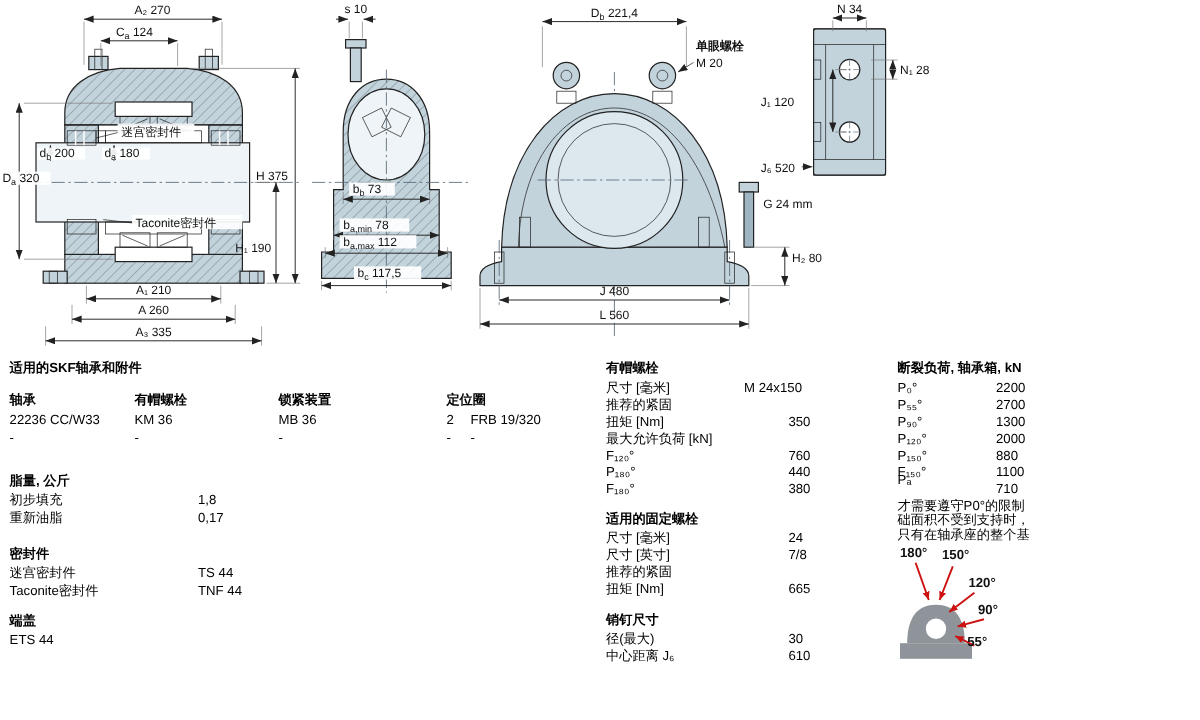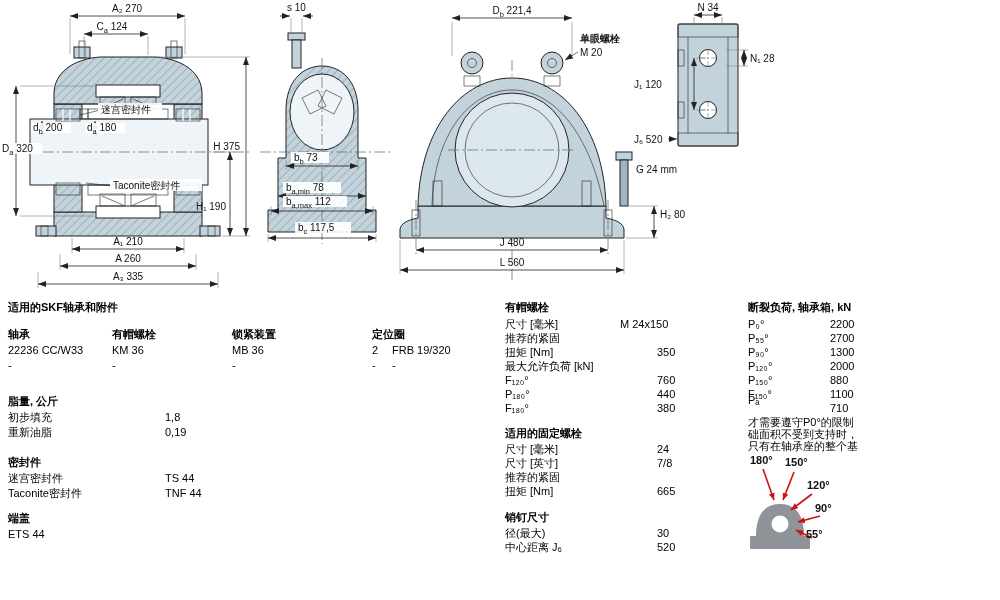--- a/index.html
+++ b/index.html
@@ -284,21 +284,21 @@
   <span class="t" style="left:8px;top:359px">-</span>
   <span class="t" style="left:112px;top:359px">-</span>
   <span class="t" style="left:232px;top:359px">-</span>
   <span class="t" style="left:372px;top:359px">-</span>
   <span class="t" style="left:392px;top:359px">-</span>
 
   <span class="t b" style="left:8px;top:395px">脂量, 公斤</span>
   <span class="t" style="left:8px;top:411px">初步填充</span>
   <span class="t" style="left:165px;top:411px">1,8</span>
   <span class="t" style="left:8px;top:426px">重新油脂</span>
-  <span class="t" style="left:165px;top:426px">0,19</span>
+  <span class="t" style="left:165px;top:426px">0,17</span>
 
   <span class="t b" style="left:8px;top:456px">密封件</span>
   <span class="t" style="left:8px;top:472px">迷宫密封件</span>
   <span class="t" style="left:165px;top:472px">TS 44</span>
   <span class="t" style="left:8px;top:487px">Taconite密封件</span>
   <span class="t" style="left:165px;top:487px">TNF 44</span>
   <span class="t b" style="left:8px;top:512px">端盖</span>
   <span class="t" style="left:8px;top:528px">ETS 44</span>
 
   <span class="t b" style="left:505px;top:301px">有帽螺栓</span>
@@ -321,21 +321,21 @@
   <span class="t" style="left:505px;top:457px">尺寸 [英寸]</span>
   <span class="t" style="left:657px;top:457px">7/8</span>
   <span class="t" style="left:505px;top:471px">推荐的紧固</span>
   <span class="t" style="left:505px;top:485px">扭矩 [Nm]</span>
   <span class="t" style="left:657px;top:485px">665</span>
 
   <span class="t b" style="left:505px;top:511px">销钉尺寸</span>
   <span class="t" style="left:505px;top:527px">径(最大)</span>
   <span class="t" style="left:657px;top:527px">30</span>
   <span class="t" style="left:505px;top:541px">中心距离 J₆</span>
-  <span class="t" style="left:657px;top:541px">520</span>
+  <span class="t" style="left:657px;top:541px">610</span>
 
   <span class="t b" style="left:748px;top:301px">断裂负荷, 轴承箱, kN</span>
   <span class="t" style="left:748px;top:318px">P₀°</span>
   <span class="t" style="left:830px;top:318px">2200</span>
   <span class="t" style="left:748px;top:332px">P₅₅°</span>
   <span class="t" style="left:830px;top:332px">2700</span>
   <span class="t" style="left:748px;top:346px">P₉₀°</span>
   <span class="t" style="left:830px;top:346px">1300</span>
   <span class="t" style="left:748px;top:360px">P₁₂₀°</span>
   <span class="t" style="left:830px;top:360px">2000</span>

